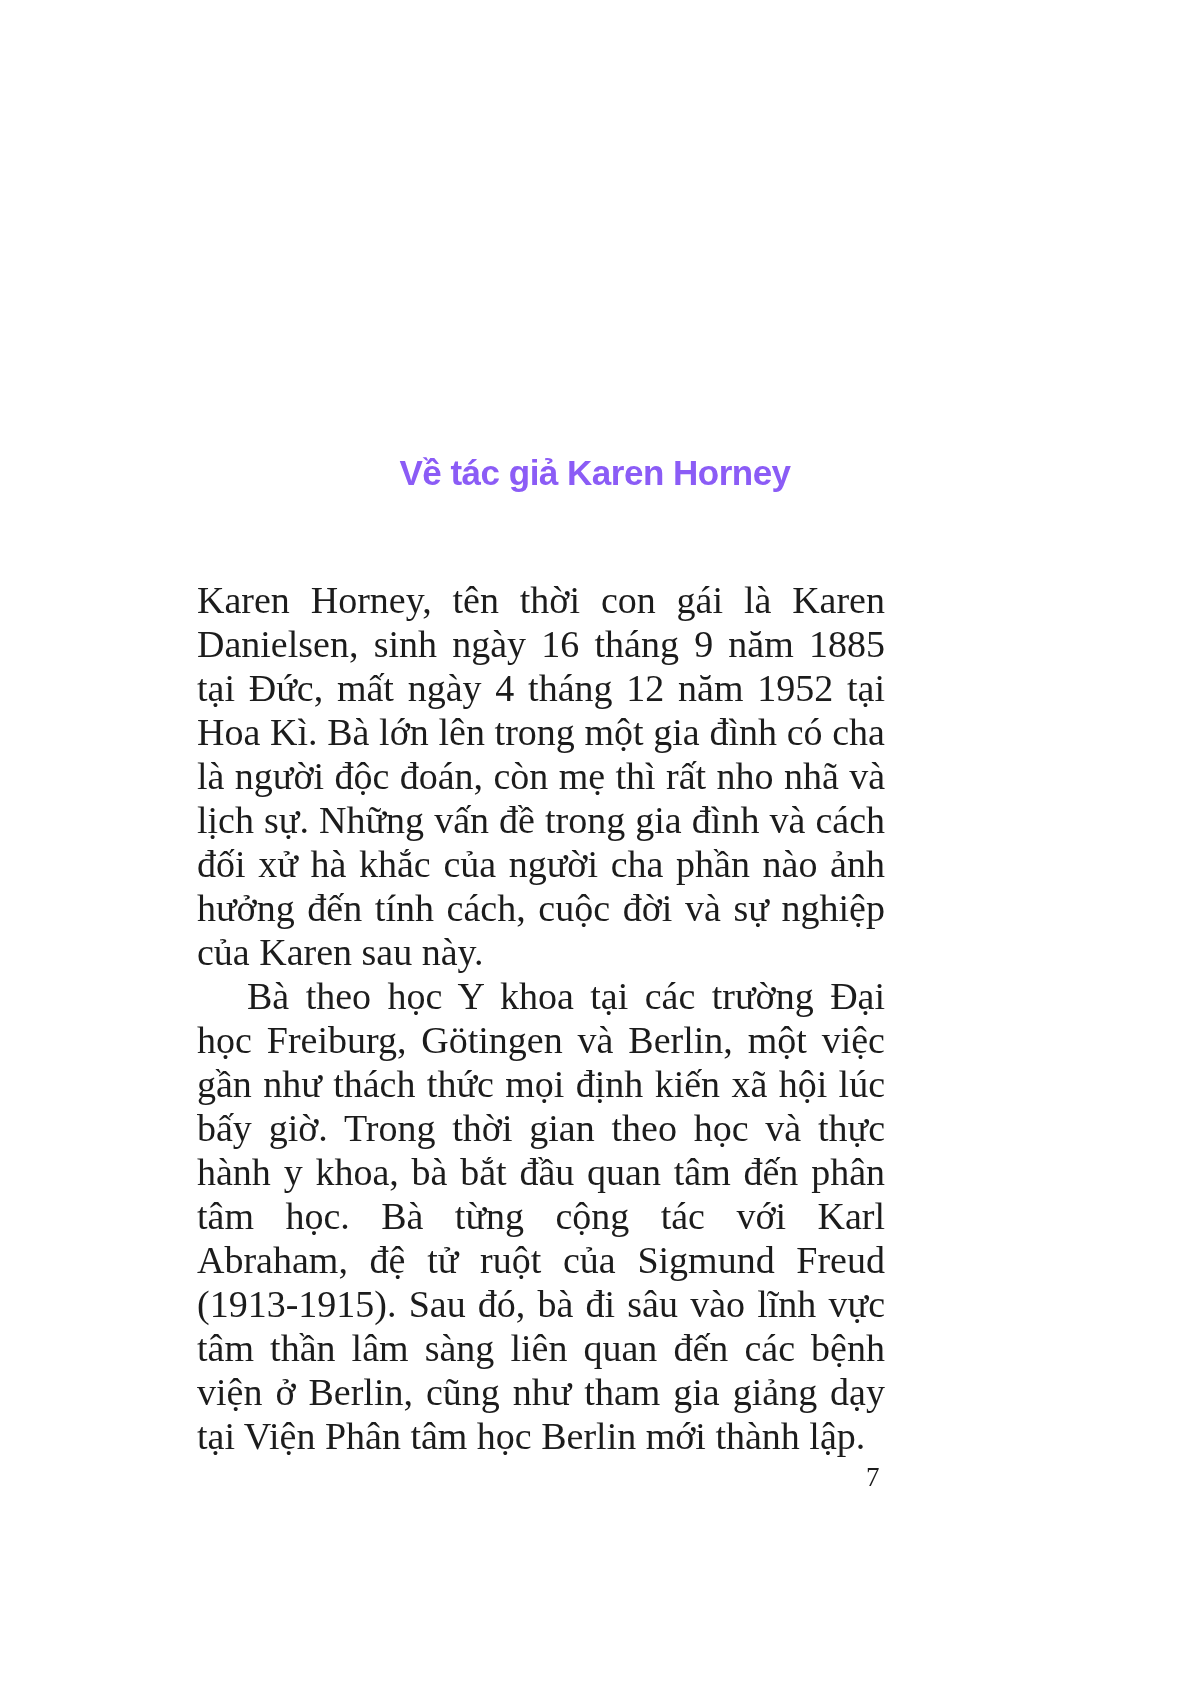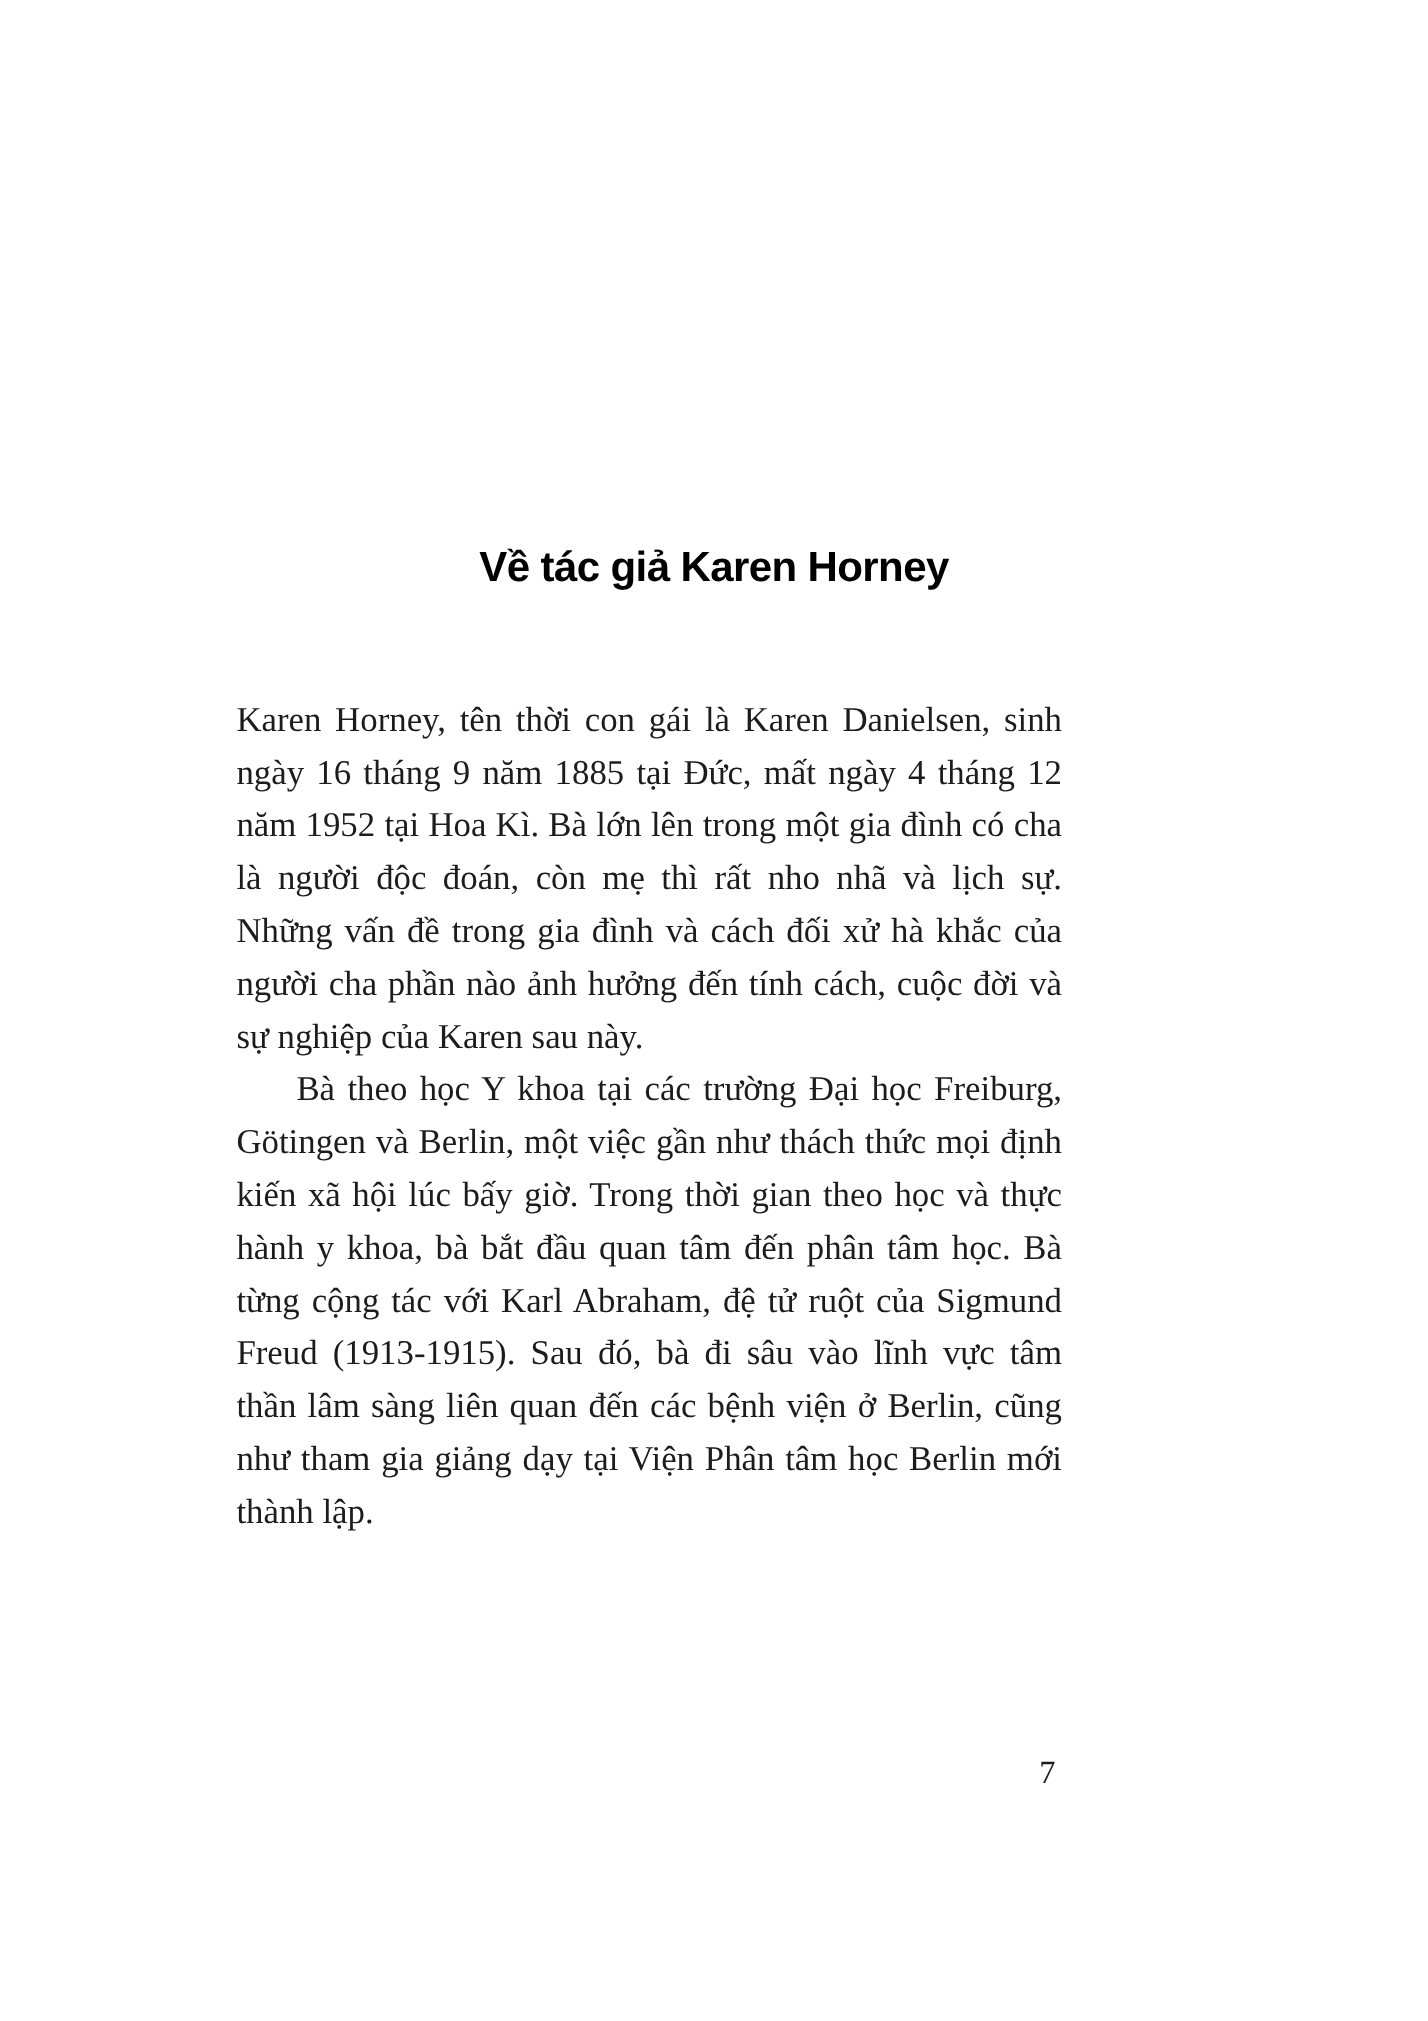--- a/index.html
+++ b/index.html
@@ -23,28 +23,28 @@
   .heading {
     position: absolute;
     top: 430px;
     left: 0;
     width: 100%;
     text-align: center;
     font-family: "Liberation Sans", sans-serif;
     font-weight: 700;
     font-size: 35px;
     letter-spacing: -0.5px;
-    color: #000000;
+    color: #8b5cf6;
   }
   .body-text {
     position: absolute;
     top: 578px;
     left: 197px;
     width: 688px;
-    font-size: 29px;
+    font-size: 38px;
     line-height: 44px;
     text-align: justify;
     text-justify: inter-word;
     color: #1c1c1c;
   }
   .para {
     margin: 0;
   }
   .para + .para {
     margin-top: 0;

